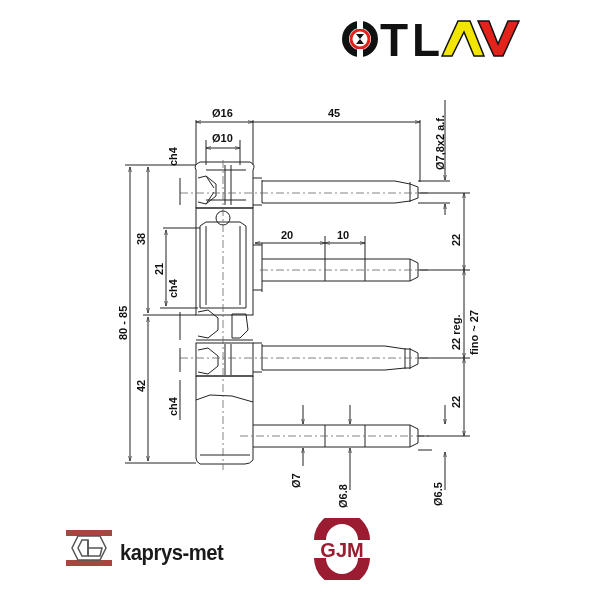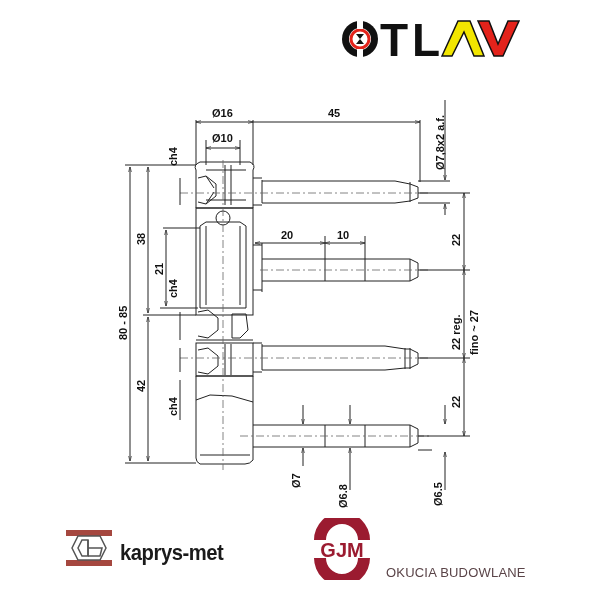--- a/index.html
+++ b/index.html
@@ -203,14 +203,13 @@
   </svg>
   <span class="kaprys-text">kaprys-met</span>
 </div>
 
 <div class="logo-gjm">
   <svg width="68" height="62" viewBox="0 0 68 62">
     <path d="M6,22 A28,28 0 0 1 62,22 L50,22 A16,16 0 0 0 18,22 Z" fill="#9b1b30"></path>
     <path d="M6,40 A28,28 0 0 0 62,40 L50,40 A16,16 0 0 1 18,40 Z" fill="#9b1b30"></path>
     <text x="34" y="39" text-anchor="middle" font-family="Liberation Sans, sans-serif" font-weight="bold" font-size="20" fill="#9b1b30">GJM</text>
   </svg>
-  <span class="gjm-sub">OKUCIA BUDOWLANE</span>
 </div>
 
 </body></html>

